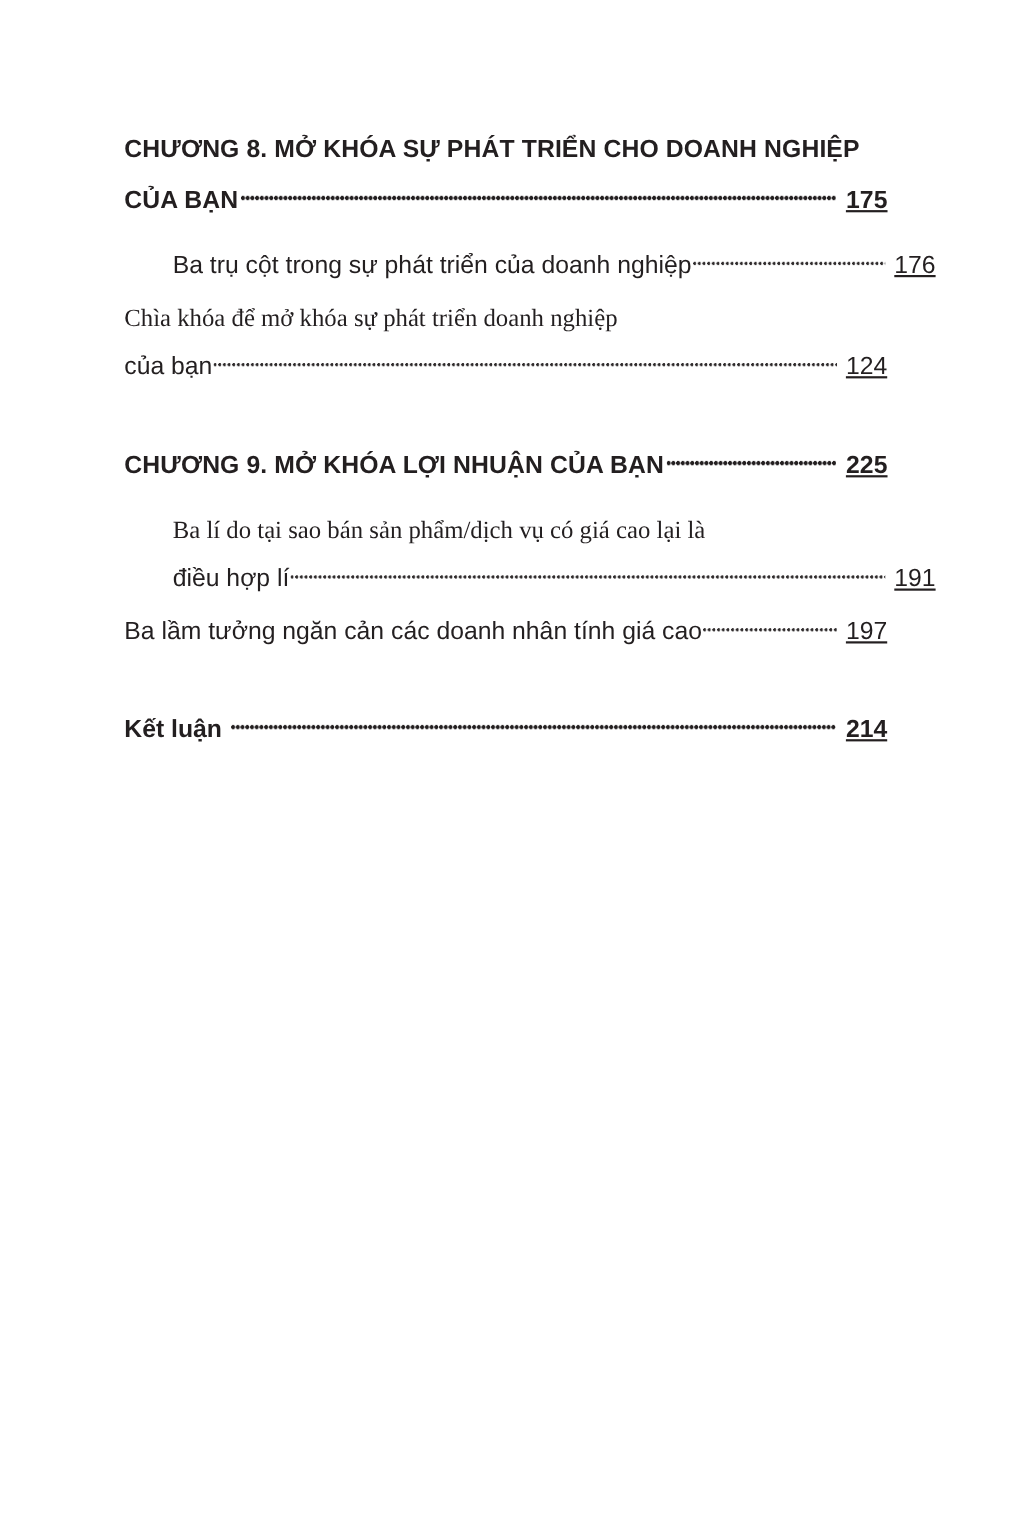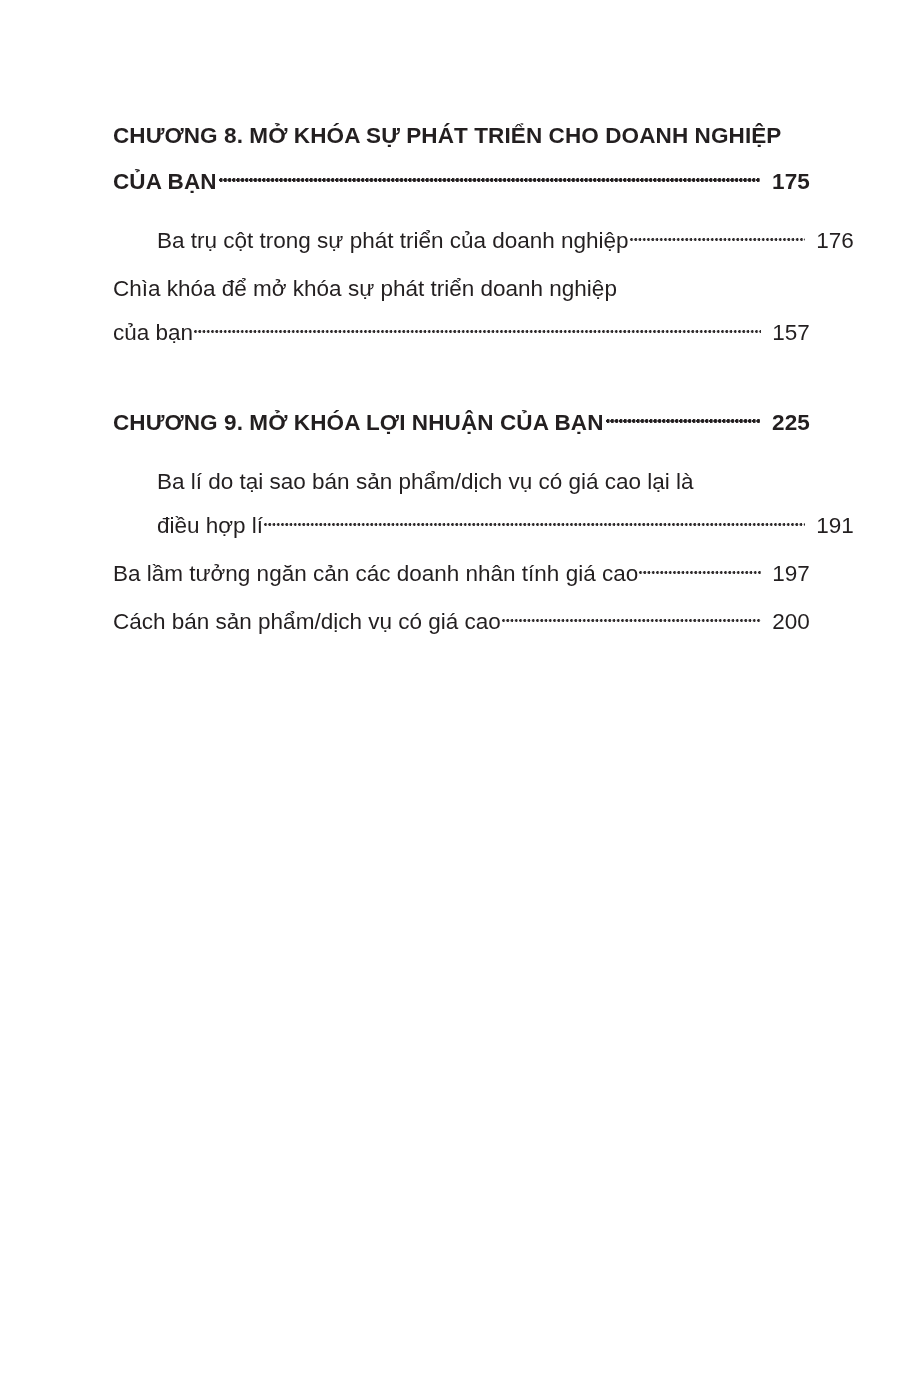--- a/index.html
+++ b/index.html
@@ -48,22 +48,23 @@
   .leader::before {
     content: "";
     position: absolute;
     left: 0;
     right: 0;
     bottom: 0.30em;
   }
 
   .page-num {
     flex: 0 0 auto;
-    text-align: center;
+    text-align: left;
     white-space: nowrap;
+    text-decoration: underline;
   }
 
   
   .chapter {
     font-weight: bold;
     font-size: 22.5px;
     letter-spacing: 0.1px;
     line-height: 46px;
     margin-top: 45px;
   }
@@ -113,20 +114,21 @@
   }
   .section .page-num {
     min-width: 44px;
   }
 
   
   .section.first-under-chapter { margin-top: 14px; margin-left: 44px; }
   .section .wrap-first {
     display: block;
     line-height: 44px;
+    font-family: Liberation Serif, serif;
   }
 
   
   .conclusion {
     font-weight: bold;
     font-size: 22.5px;
     line-height: 46px;
     margin-top: 44px;
   }
   .conclusion .entry-text { padding-right: 6px; }
@@ -164,21 +166,21 @@
       <span class="entry-text">Ba trụ cột trong sự phát triển của doanh nghiệp</span>
       <span class="leader"></span>
       <span class="page-num">176</span>
     </div>
 
     <div class="section">
       <span class="wrap-first">Chìa khóa để mở khóa sự phát triển doanh nghiệp</span>
       <span class="entry" style="display:flex;">
         <span class="entry-text">của bạn</span>
         <span class="leader"></span>
-        <span class="page-num">157</span>
+        <span class="page-num">124</span>
       </span>
     </div>
 
     <div class="entry chapter">
       <span class="entry-text">CHƯƠNG 9. MỞ KHÓA LỢI NHUẬN CỦA BẠN</span>
       <span class="leader"></span>
       <span class="page-num">225</span>
     </div>
 
     <div class="section first-under-chapter">
@@ -189,24 +191,24 @@
         <span class="page-num">191</span>
       </span>
     </div>
 
     <div class="entry section">
       <span class="entry-text">Ba lầm tưởng ngăn cản các doanh nhân tính giá cao</span>
       <span class="leader"></span>
       <span class="page-num">197</span>
     </div>
 
-    <div class="entry section">
-      <span class="entry-text">Cách bán sản phẩm/dịch vụ có giá cao</span>
-      <span class="leader"></span>
-      <span class="page-num">200</span>
-    </div>
-
-
-
-
+
+
+
+
+    <div class="entry conclusion">
+      <span class="entry-text">Kết luận</span>
+      <span class="leader"></span>
+      <span class="page-num">214</span>
+    </div>
 
   </div>
 </div>
 
 </body></html>

